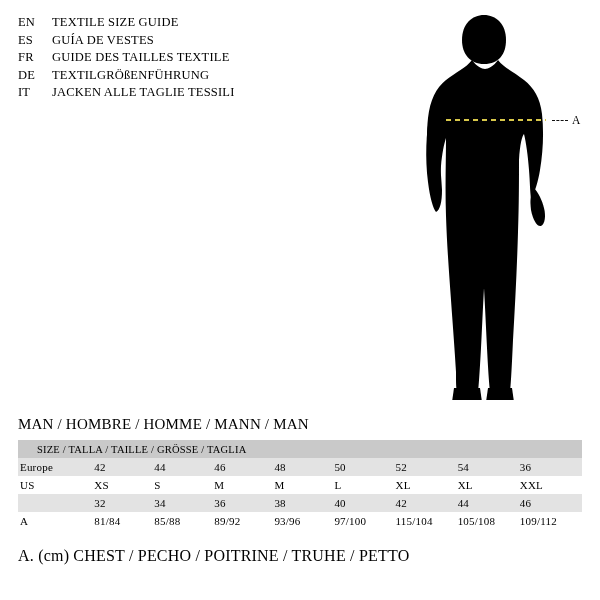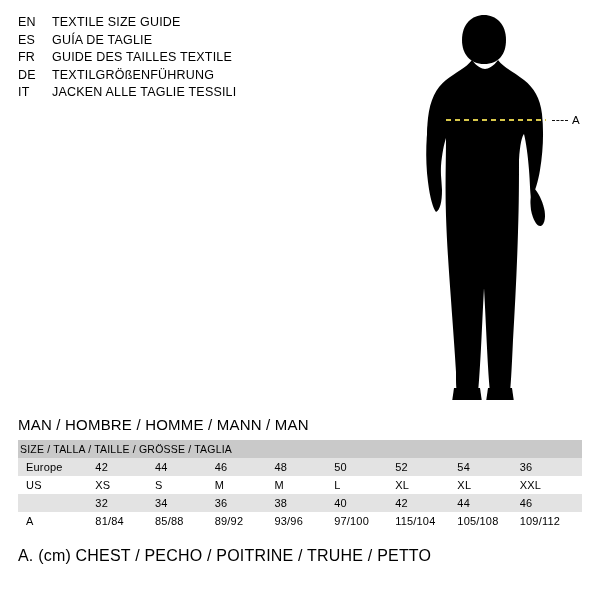--- a/index.html
+++ b/index.html
@@ -7,21 +7,21 @@
   body {
     width: 600px;
     height: 600px;
     background: #ffffff;
     font-family: "Liberation Sans", sans-serif;
     color: #000000;
     overflow: hidden;
     position: relative;
   }
 
-  .page { position: relative; width: 600px; height: 438px; }
+  .page { position: relative; width: 600px; height: 438px; font-family: Liberation Serif, serif; }
 
   
   .lang-block {
     position: absolute;
     left: 18px;
     top: 14px;
     width: 330px;
   }
   .lang-row {
     display: flex;
@@ -97,25 +97,25 @@
   .size-table td {
     padding: 2px 0 2px 0;
     height: 18px;
     vertical-align: middle;
     text-align: left;
     white-space: nowrap;
   }
   .size-table tr.hdr td {
     background: #c9c9c9;
     font-size: 10.5px;
-    padding-left: 2px;
+    padding-left: 19px;
   }
   .size-table tr.band td { background: #e3e3e3; }
   .size-table tr.plain td { background: #ffffff; }
-  .size-table td.lbl { width: 86px; padding-left: 8px; }
+  .size-table td.lbl { width: 86px; padding-left: 2px; }
   .size-table td.val { width: 68px; }
 
   .footnote {
     position: absolute;
     left: 18px;
     top: 547px;
     font-size: 16px;
     letter-spacing: 0.2px;
     white-space: nowrap;
   }
@@ -125,21 +125,21 @@
 
 <div class="page">
 
   <div class="lang-block">
     <div class="lang-row">
       <span class="lang-code">EN</span>
       <span class="lang-text">TEXTILE SIZE GUIDE</span>
     </div>
     <div class="lang-row">
       <span class="lang-code">ES</span>
-      <span class="lang-text">GUÍA DE TAGLIE</span>
+      <span class="lang-text">GUÍA DE VESTES</span>
     </div>
     <div class="lang-row">
       <span class="lang-code">FR</span>
       <span class="lang-text">GUIDE DES TAILLES TEXTILE</span>
     </div>
     <div class="lang-row">
       <span class="lang-code">DE</span>
       <span class="lang-text">TEXTILGRÖßENFÜHRUNG</span>
     </div>
     <div class="lang-row">

